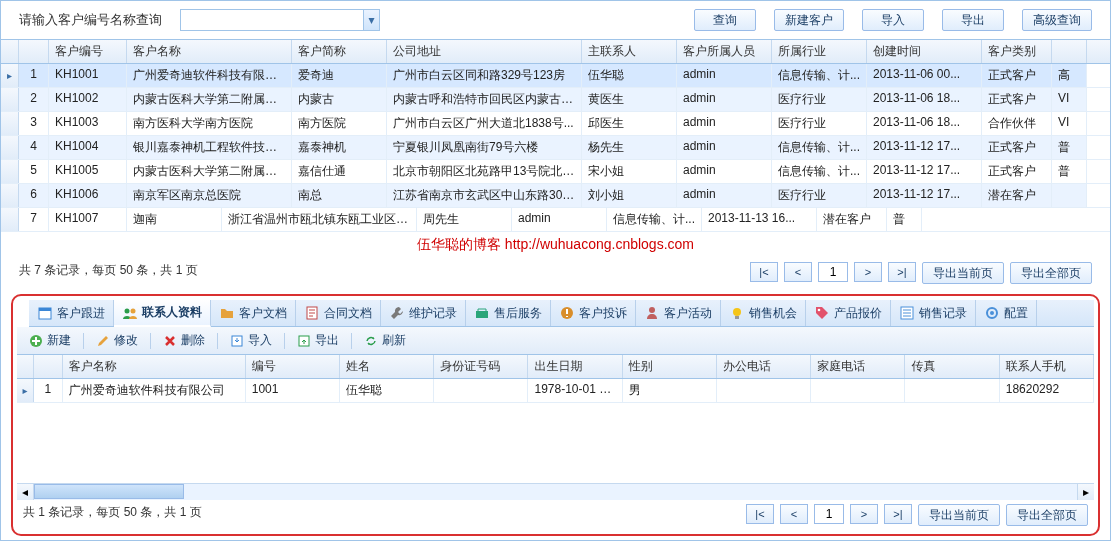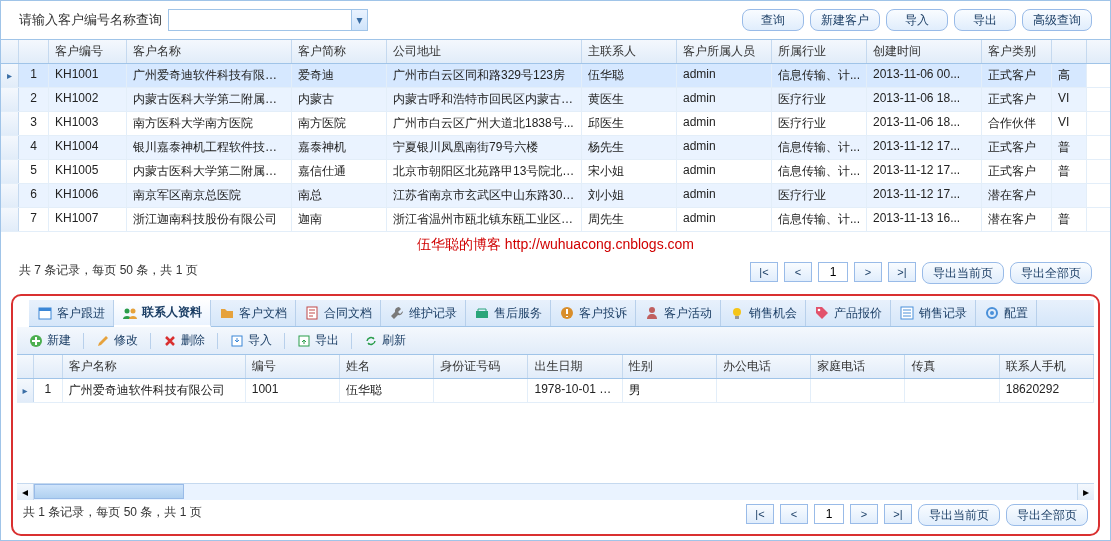--- a/index.html
+++ b/index.html
@@ -1,26 +1,26 @@
 <!DOCTYPE html>
 <html><head>
 <meta charset="utf-8">
 <style>
 * { box-sizing: border-box; margin: 0; padding: 0; }
 body { font-family: "Microsoft YaHei", SimSun, Arial, sans-serif; font-size: 12px; background: #fff; width: 1111px; height: 541px; overflow: hidden; }
 .app { display: flex; flex-direction: column; height: 541px; border: 1px solid #a0c4e8; }
 
 
-.searchbar { display: flex; align-items: center; gap: 6px; padding: 8px 18px; background: #fff; }
+.searchbar { display: flex; align-items: center; gap: 18px; padding: 8px 18px; background: #fff; }
 .searchbar .lbl { color: #333; font-size: 13px; }
 .combo { display: flex; align-items: center; border: 1px solid #a0c4e8; width: 200px; height: 22px; background: #fff; }
 .combo input { flex: 1; border: none; outline: none; padding: 0 4px; font-size: 12px; }
 .combo .arrow { width: 16px; height: 100%; border-left: 1px solid #a0c4e8; background: linear-gradient(#eaf3ff,#cfe4fb); display: flex; align-items: center; justify-content: center; color: #3a6ea5; cursor: pointer; }
 .searchbar .spacer { flex: 1; }
-.btn { display: inline-flex; align-items: center; justify-content: center; min-width: 62px; height: 22px; padding: 0 10px; border: 1px solid #99bbe8; border-radius: 8px; background: linear-gradient(#f9fcff,#e0edfc); color: #1c3f66; cursor: pointer; font-size: 12px; }
+.btn { display: inline-flex; align-items: center; justify-content: center; min-width: 62px; height: 22px; padding: 0 10px; border: 1px solid #99bbe8; border-radius: 2px; background: linear-gradient(#f9fcff,#e0edfc); color: #1c3f66; cursor: pointer; font-size: 12px; }
 
 
 .grid { display: flex; flex-direction: column; border-top: 1px solid #a0c4e8; }
 .grid-header { display: flex; background: linear-gradient(#f4f8fd,#e1ecf9); border-bottom: 1px solid #a0c4e8; }
 .grid-header .cell { border-right: 1px solid #c5d9ef; padding: 3px 6px; color: #333; font-weight: normal; overflow: hidden; white-space: nowrap; }
 .grid-body .row { display: flex; border-bottom: 1px solid #e3eef9; }
 .grid-body .row:nth-child(even) .cell { background: #eaf3ff; }
 .grid-body .row .cell { border-right: 1px solid #e3eef9; padding: 3px 6px; color: #222; overflow: hidden; white-space: nowrap; text-overflow: ellipsis; }
 .row.selected .cell { background: #d6e8ff !important; }
 .row-handle { width: 18px; display:flex; align-items:center; justify-content:center; background: linear-gradient(#f4f8fd,#e1ecf9); border-right:1px solid #c5d9ef; color:#3a6ea5; font-size:10px; }
@@ -165,21 +165,20 @@
           <div class="cell" style="width:95px">admin</div>
           <div class="cell" style="width:95px">医疗行业</div>
           <div class="cell" style="width:115px">2013-11-12 17...</div>
           <div class="cell" style="width:70px">潜在客户</div>
           <div class="cell" style="width:35px"></div>
         </div>
         <div class="row">
           <div class="row-handle"></div>
           <div class="cell rownum">7</div>
           <div class="cell" style="width:78px">KH1007</div>
-          <div class="cell" style="width:165px">浙江迦南科技股份有限公司</div>
           <div class="cell" style="width:95px">迦南</div>
           <div class="cell" style="width:195px">浙江省温州市瓯北镇东瓯工业区园...</div>
           <div class="cell" style="width:95px">周先生</div>
           <div class="cell" style="width:95px">admin</div>
           <div class="cell" style="width:95px">信息传输、计...</div>
           <div class="cell" style="width:115px">2013-11-13 16...</div>
           <div class="cell" style="width:70px">潜在客户</div>
           <div class="cell" style="width:35px">普</div>
         </div>
       </div>

